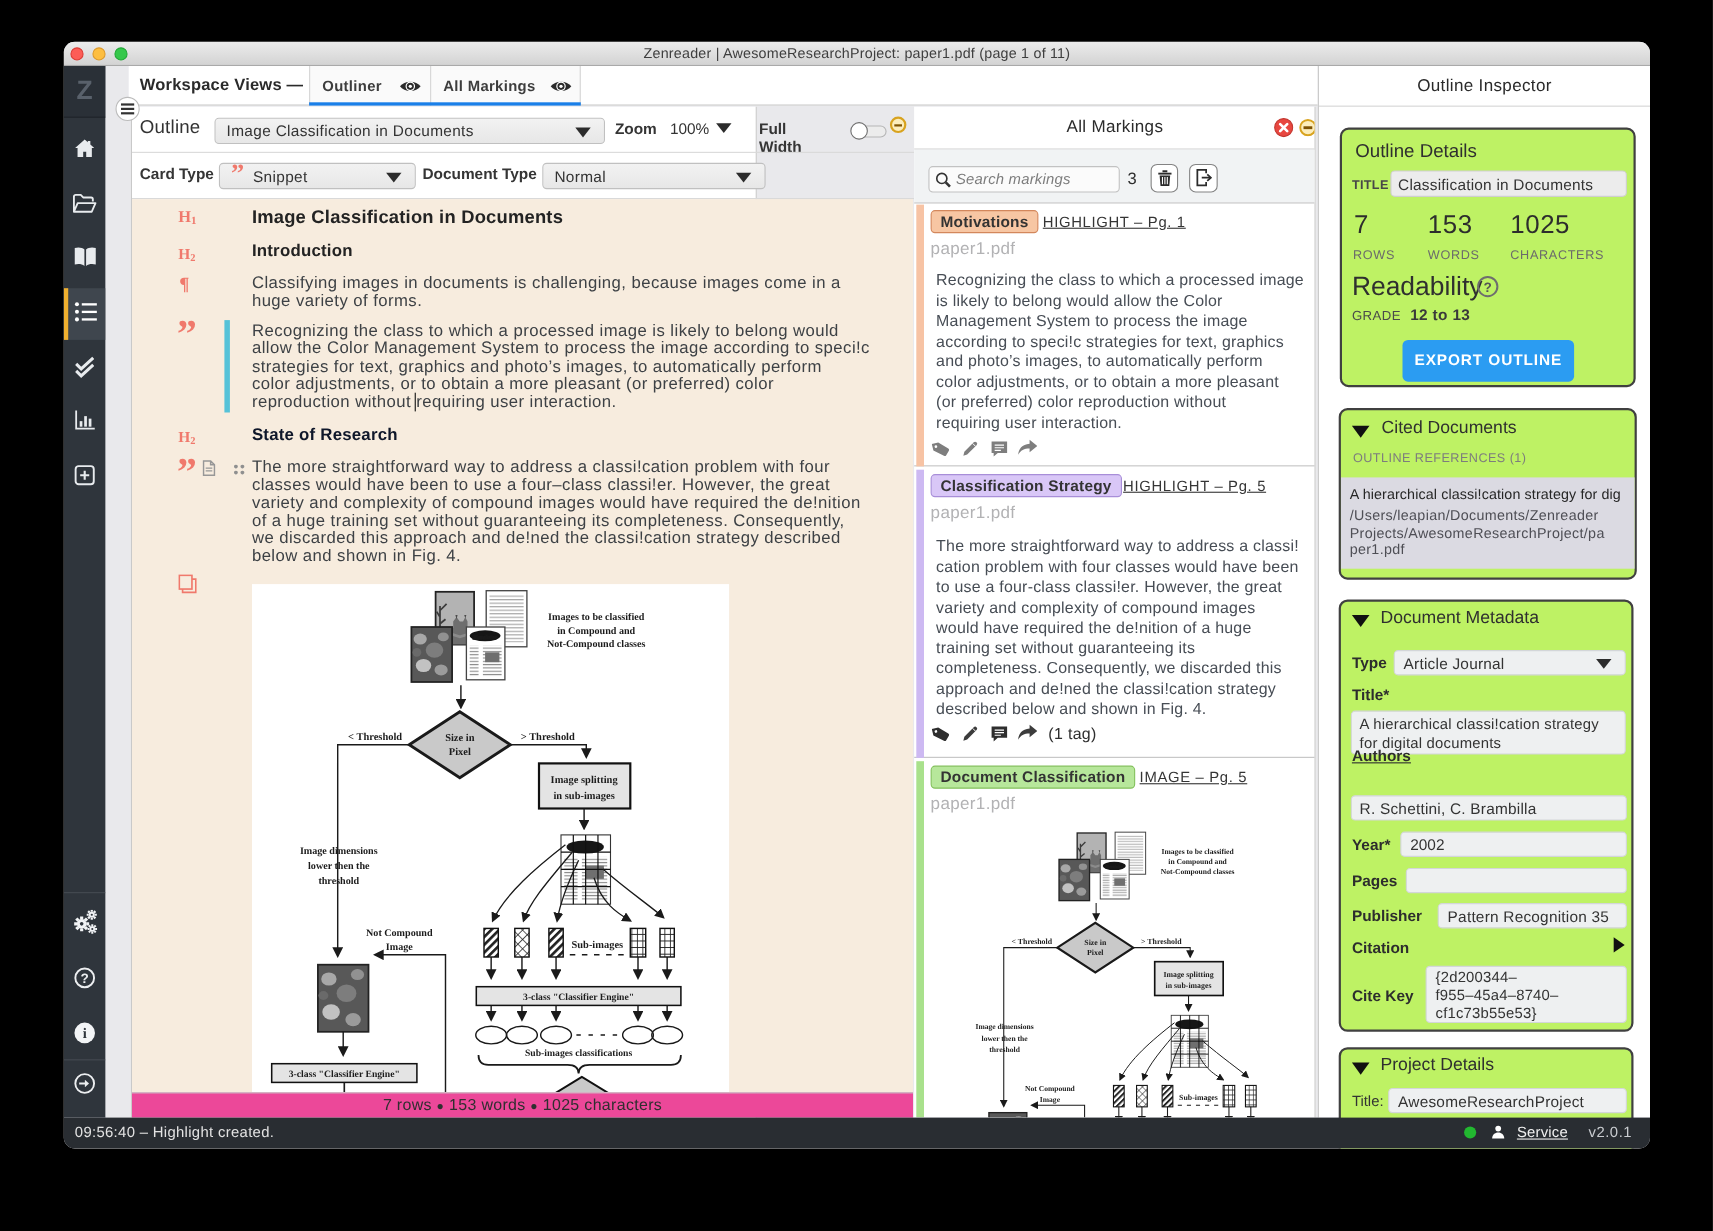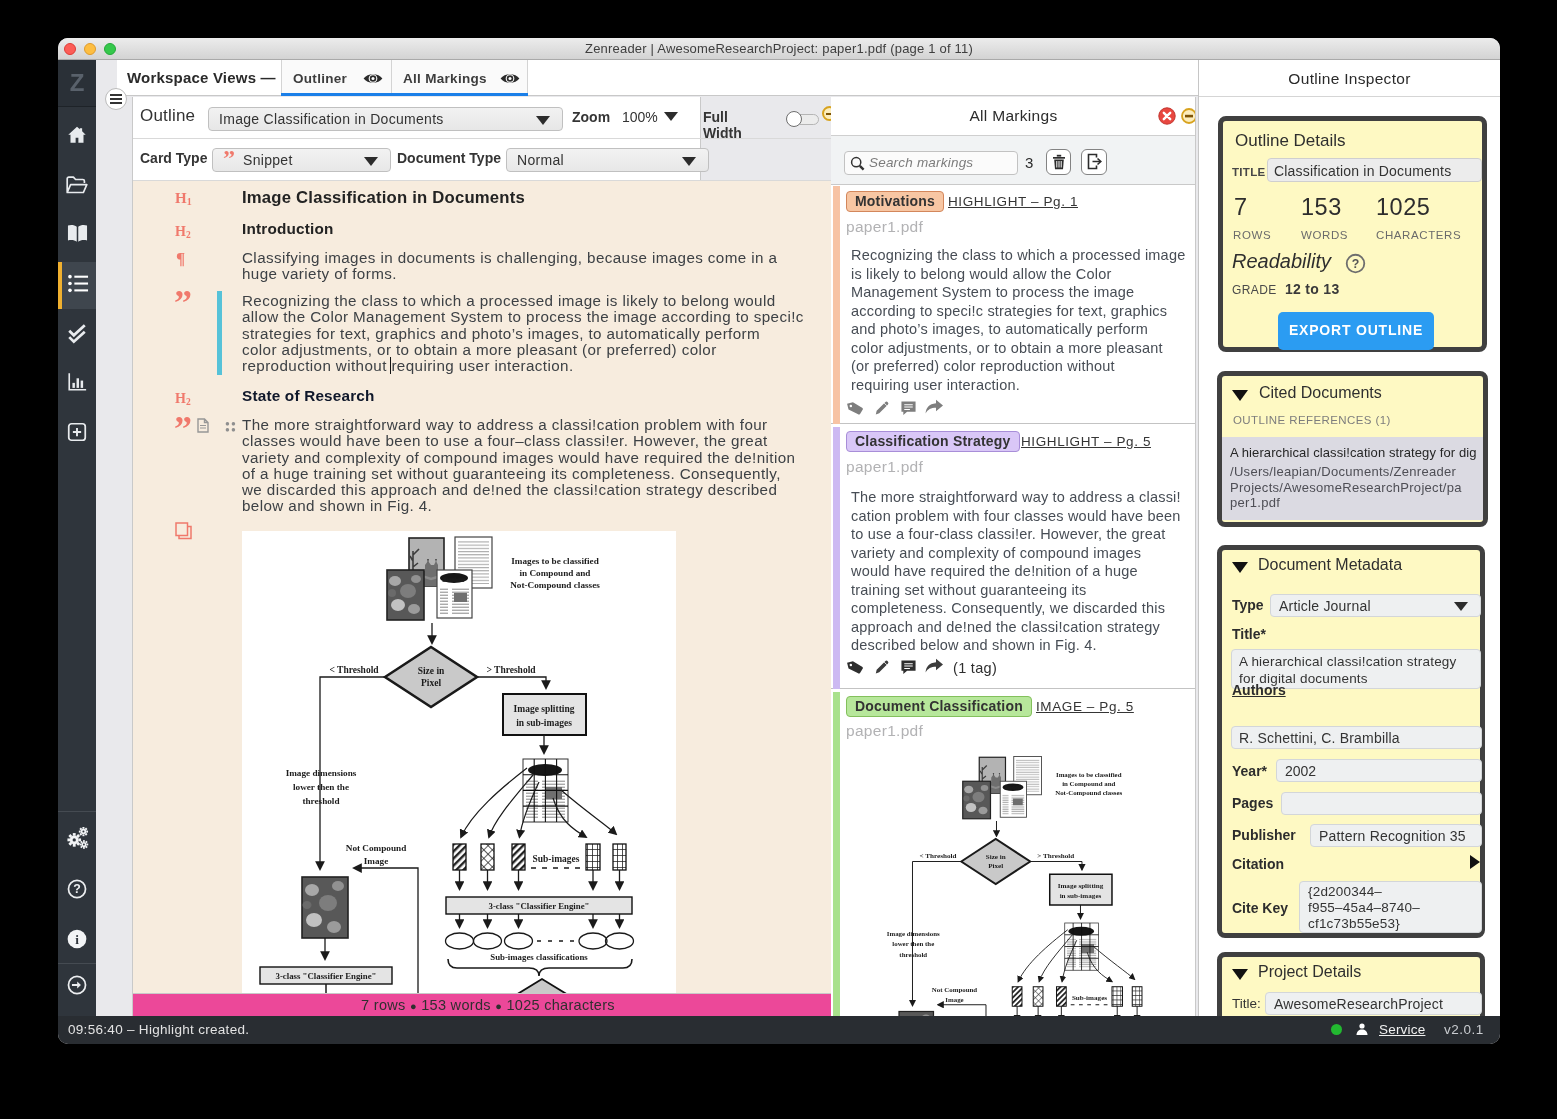--- a/index.html
+++ b/index.html
@@ -30,21 +30,21 @@
 .mlink { font-size:13.5px; color:#353535; text-decoration:underline; letter-spacing:0.6px; font-weight:500;}
 .mk { font-family:"Liberation Serif", serif; font-weight:bold; color:#f0796c; }
 .doctext { font-size:15.2px; line-height:16.3px; color:#3d4145; letter-spacing:0.4px; }
 .cardtext { font-size:14.5px; line-height:18.5px; color:#474d55; letter-spacing:0.2px; }
 .glabel { font-size:15.5px; color:#b2b2b4; letter-spacing:0.3px; }
 .stnum { font-size:23.5px; color:#2d2d2d; letter-spacing:0.5px; }
 .stlbl { font-size:11.5px; color:#6b6b6b; letter-spacing:0.6px; }
 .icr { }
 .inp { position:absolute; background:#eef0f1; border:1px solid #d3d6d9; border-radius:4px;
   font-size:14px; color:#333; }
-.icard { position:absolute; background:#fef9c3; border:5px solid #404040; border-radius:8px; }
+.icard { position:absolute; background:#bef264; border:2px solid #404040; border-radius:8px; }
 .lbl { font-weight:bold; color:#2d2d2d; font-size:14px; position:absolute; }
 #figsym text { font-family:"Liberation Serif", serif; font-weight:bold; fill:#1c1c1c; }
 </style>
 </head>
 <body>
 <div id="win">
   <div id="titlebar">
     <div class="tl" style="left:6px; background:#fc5d57; border:0.5px solid #dd3d36;"></div>
     <div class="tl" style="left:26px; background:#fdbe41; border:0.5px solid #de9b2d;"></div>
     <div class="tl" style="left:46px; background:#35c84b; border:0.5px solid #24a939;"></div>
@@ -160,21 +160,21 @@
         <circle cx="10" cy="6.5" r="1.5" fill="#fff"></circle>
       </svg>
     <div class="abs" style="left:307px;top:11px;font-size:13.5px;font-weight:bold;color:#3d3d3d;letter-spacing:0.3px;">All Markings</div>
     <svg class="abs" style="left:404px;top:12px" width="20" height="13" viewBox="0 0 20 13">
         <path d="M0.6 6.5 C4.5 0.8 15.5 0.8 19.4 6.5 C15.5 12.2 4.5 12.2 0.6 6.5 Z" fill="#2b2b2b"></path>
         <circle cx="10" cy="6.5" r="3.8" fill="#2b2b2b" stroke="#fff" stroke-width="1.1"></circle>
         <circle cx="10" cy="6.5" r="1.5" fill="#fff"></circle>
       </svg>
     <div class="abs" style="left:185px;top:32.5px;width:247px;height:3.5px;background:#1a7fe8;"></div>
 
-    <div class="abs" id="outpanel" style="left:36px;top:37px;width:569px;height:919px;background:#fff;border-left:1px solid #c9c9c9;border-right:1px solid #c9c9c9;">
+    <div class="abs" id="outpanel" style="left:23px;top:37px;width:569px;height:919px;background:#fff;border-left:1px solid #c9c9c9;border-right:1px solid #c9c9c9;">
 
       <div class="abs" style="left:7px;top:9px;font-size:17px;color:#333;letter-spacing:0.2px;">Outline</div>
       <div class="dd" style="left:75px;top:10px;width:355px;height:24px;">
         <div class="abs" style="left:10px;top:3px;letter-spacing:0.3px;">Image Classification in Documents</div>
         <div class="tri" style="right:12px;top:8px;"></div>
         </div>
       <div class="abs" style="left:439px;top:12px;font-size:14px;font-weight:bold;color:#353535;">Zoom</div>
       <div class="abs" style="left:489px;top:12px;font-size:14px;color:#333;">100%</div>
       <div class="tri abs" style="left:531px;top:15px;"></div>
       <div class="abs" style="left:570px;top:12px;font-size:14px;font-weight:bold;color:#353535;">Full Width</div>
@@ -339,21 +339,21 @@
       <div class="abs" style="left:9px;top:45px;font-size:11.5px;font-weight:bold;color:#474747;letter-spacing:0.3px;">TITLE</div>
       <div class="inp" style="left:44px;top:37px;width:215px;height:24px;background:#ececec;border-color:#cfcfcf;">
           <div style="padding:4px 0 0 6px;font-size:14px;letter-spacing:0.2px;">Classification in Documents</div>
         </div>
       <div class="abs stnum" style="left:11px;top:73px;">7</div>
       <div class="abs stnum" style="left:78px;top:73px;">153</div>
       <div class="abs stnum" style="left:153px;top:73px;">1025</div>
       <div class="abs stlbl" style="left:10px;top:108px;">ROWS</div>
       <div class="abs stlbl" style="left:78px;top:108px;">WORDS</div>
       <div class="abs stlbl" style="left:153px;top:108px;">CHARACTERS</div>
-      <div class="abs" style="left:9px;top:129px;font-size:20px;color:#2f2f2f;font-style:italic;">Readability</div>
+      <div class="abs" style="left:9px;top:129px;font-size:24px;color:#2f2f2f;">Readability</div>
       <svg class="abs" style="left:122px;top:132px" width="21" height="21" viewBox="0 0 22 22">
           <circle cx="11" cy="11" r="9.2" fill="none" stroke="#6e6e6e" stroke-width="1.9"></circle>
           <text x="11" y="15.8" font-family="Liberation Sans" font-size="13" font-weight="bold" fill="#555" text-anchor="middle">?</text>
         </svg>
       <div class="abs" style="left:9px;top:162px;font-size:12px;font-weight:normal;color:#4a4a4a;letter-spacing:0.4px;">GRADE</div>
       <div class="abs" style="left:62px;top:160px;font-size:14px;font-weight:bold;color:#3a3a3a;letter-spacing:0.3px;">12 to 13</div>
       <div class="abs" style="left:55px;top:191px;width:156px;height:38px;background:#2b9cf2;border-radius:5px;">
         <div style="text-align:center;padding-top:10px;font-size:14px;font-weight:bold;color:#fff;letter-spacing:0.8px;">EXPORT OUTLINE</div>
         </div>
     </div>

